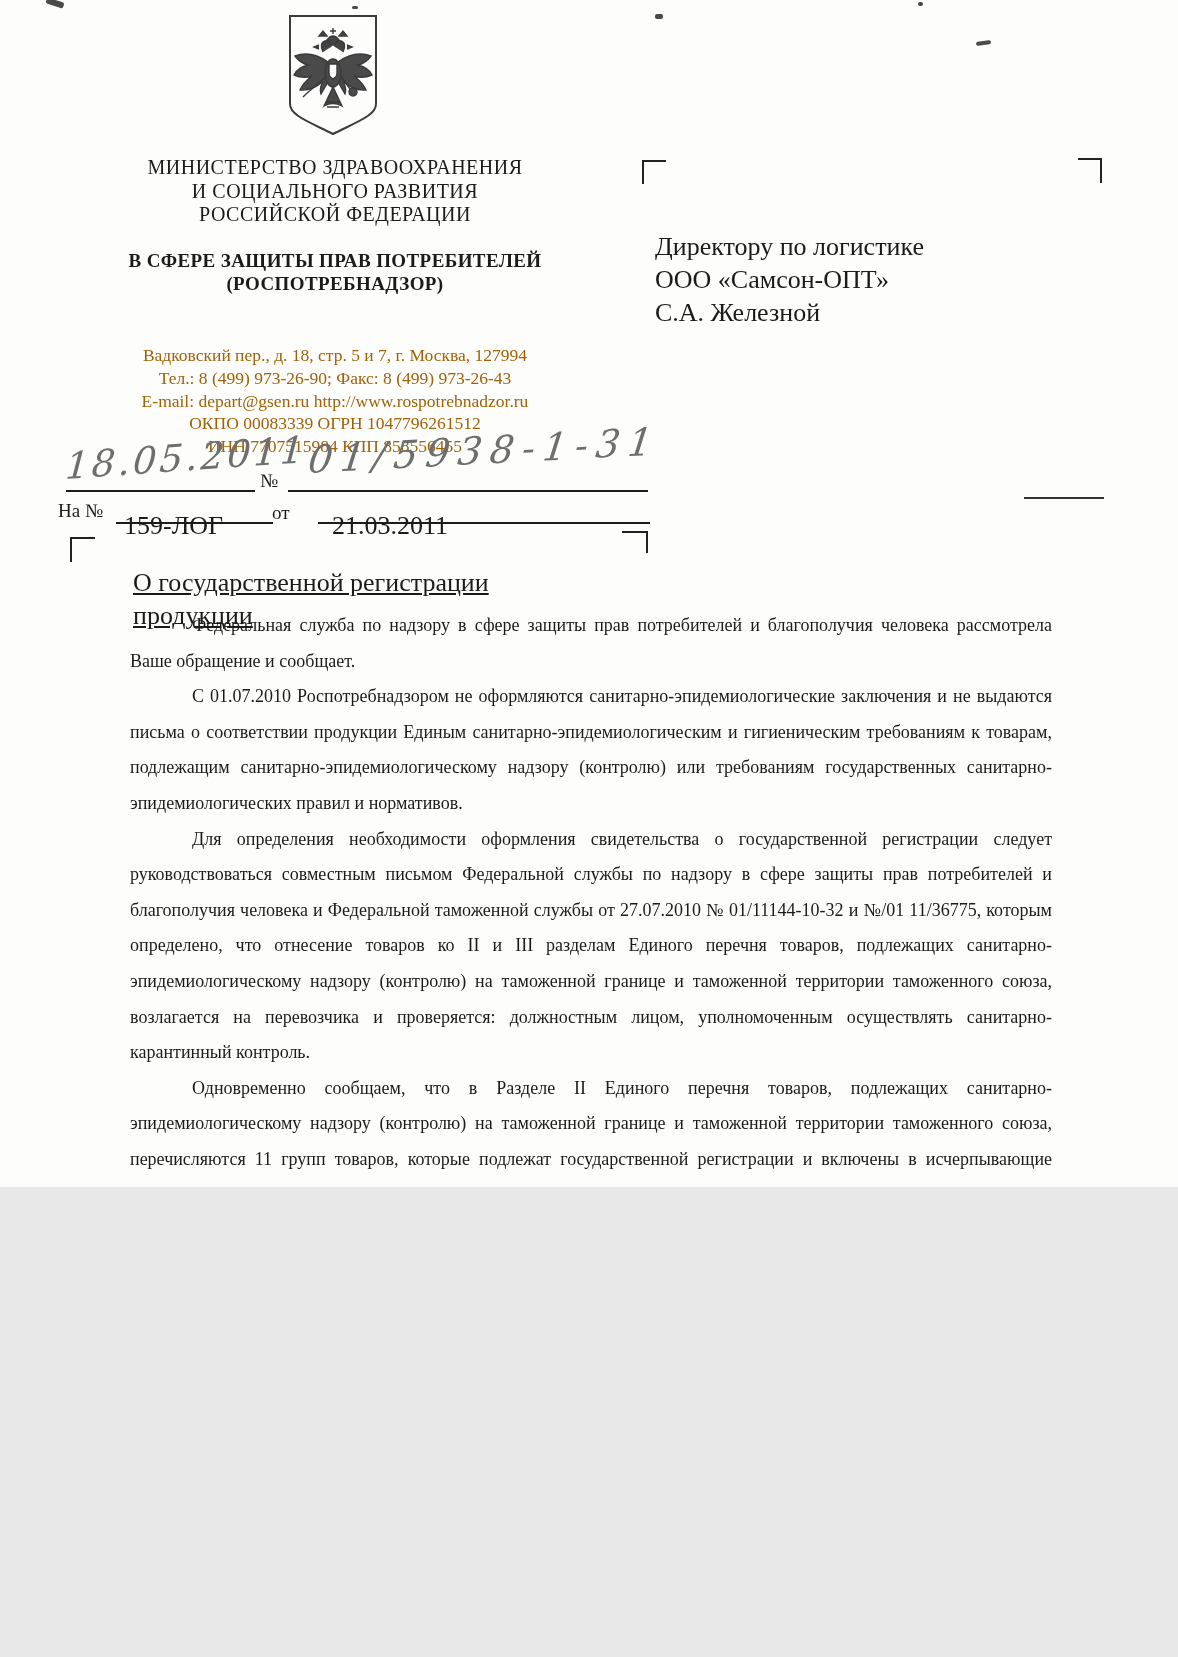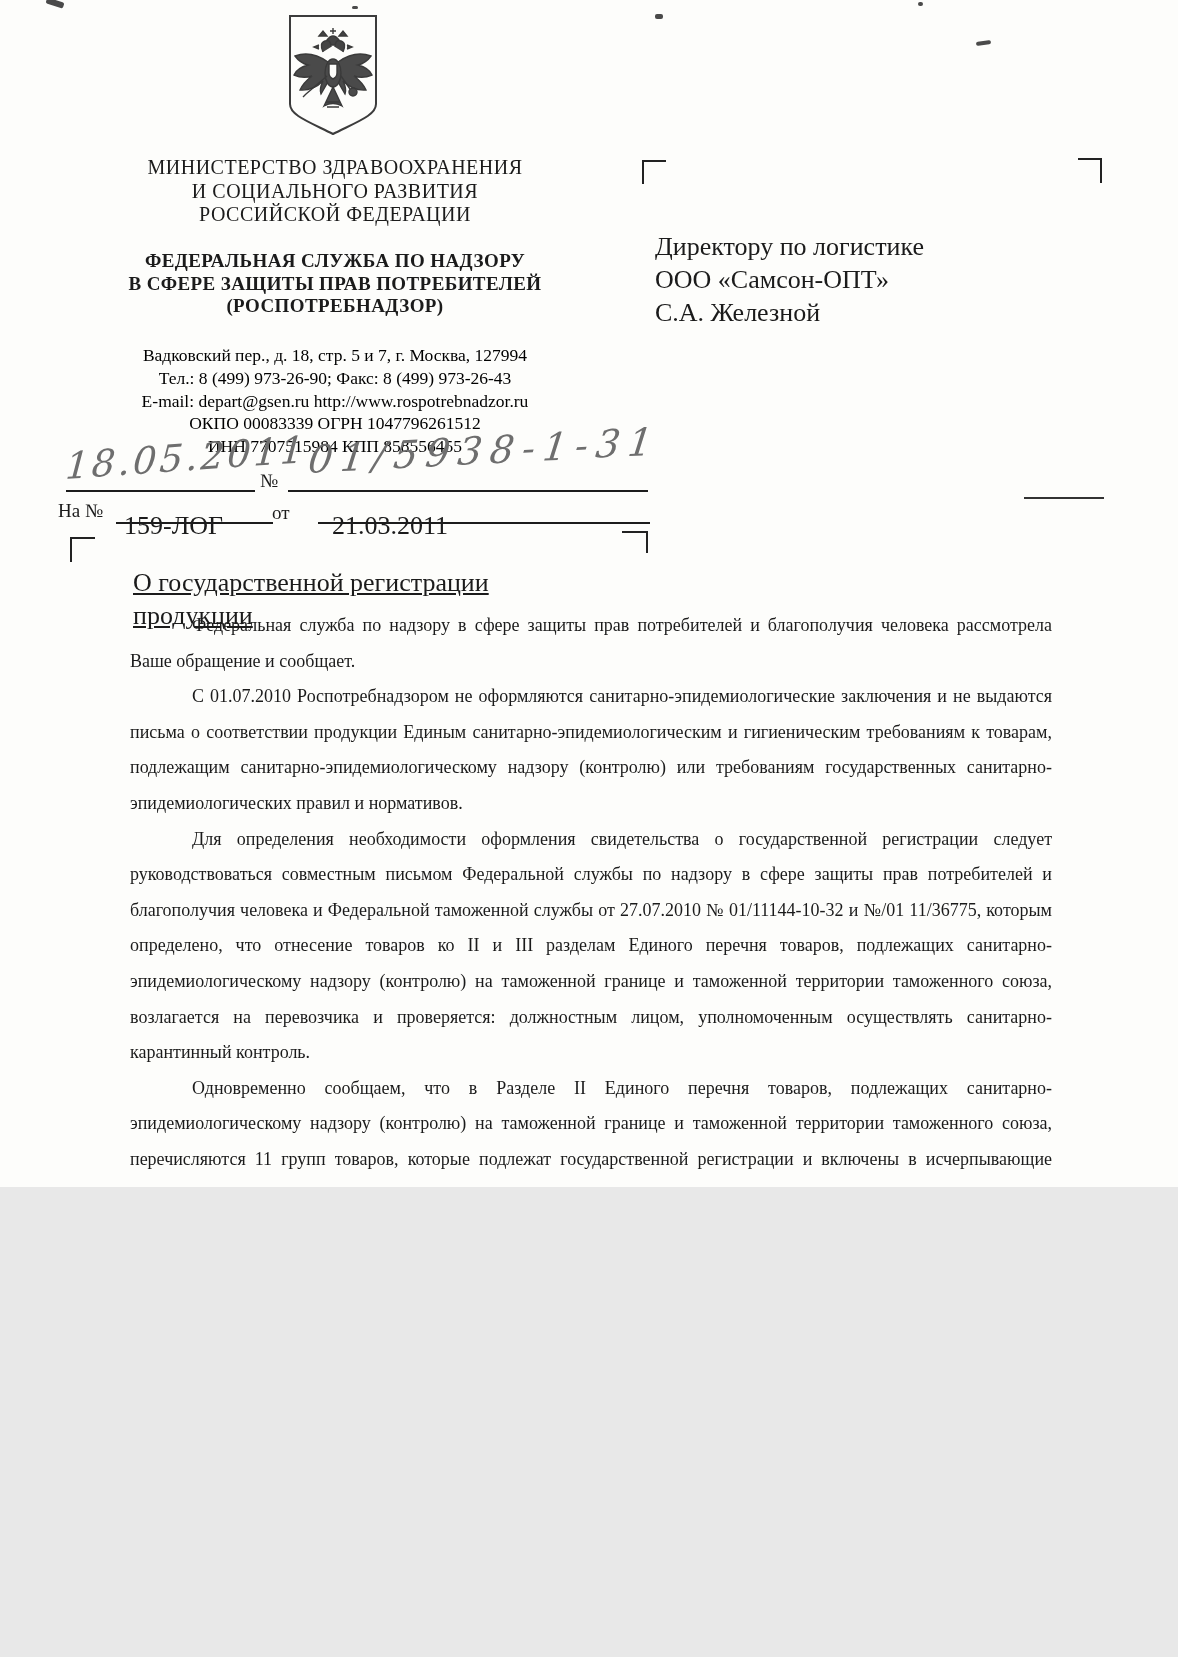--- a/index.html
+++ b/index.html
@@ -10,21 +10,21 @@
     background:#fdfdfb;
     overflow:hidden;
     font-family:"Liberation Serif","DejaVu Serif",serif;
     color:#1b1b1b;
   }
   .abs{position:absolute;}
   
   .lh-block{left:70px;width:530px;text-align:center;}
   .ministry{top:156px;font-size:20px;line-height:23.5px;letter-spacing:.5px;}
   .agency{top:250px;font-size:19px;line-height:22.5px;font-weight:bold;letter-spacing:.4px;}
-  .contact{top:344px;font-size:17.5px;line-height:22.8px;color:#000000;}
+  .contact{top:344px;font-size:17.5px;line-height:22.8px;color:#a16207;}
   
   .hand{
     font-family:"DejaVu Serif",serif;
     font-style:italic;
     color:#6e6e6e;
     white-space:nowrap;
     transform-origin:left bottom;
   }
   .hand-date{left:64px;top:445px;font-size:37px;letter-spacing:3px;transform:rotate(-4deg) skewX(-8deg);}
   .hand-num{left:306px;top:438px;font-size:38px;letter-spacing:8px;transform:rotate(-3deg) skewX(-10deg);}
@@ -88,21 +88,20 @@
     </g>
   </svg>
 
   <div class="abs lh-block ministry">
     <div>МИНИСТЕРСТВО ЗДРАВООХРАНЕНИЯ</div>
     <div>И СОЦИАЛЬНОГО РАЗВИТИЯ</div>
     <div>РОССИЙСКОЙ ФЕДЕРАЦИИ</div>
   </div>
 
   <div class="abs lh-block agency">
-    <div>ФЕДЕРАЛЬНАЯ СЛУЖБА ПО НАДЗОРУ</div>
     <div>В СФЕРЕ ЗАЩИТЫ ПРАВ ПОТРЕБИТЕЛЕЙ</div>
     <div>(РОСПОТРЕБНАДЗОР)</div>
   </div>
 
   <div class="abs lh-block contact">
     <div>Вадковский пер., д. 18, стр. 5 и 7,  г. Москва, 127994</div>
     <div>Тел.: 8 (499) 973-26-90; Факс: 8 (499) 973-26-43</div>
     <div>E-mail: depart@gsen.ru  http://www.rospotrebnadzor.ru</div>
     <div>ОКПО 00083339  ОГРН 1047796261512</div>
     <div>ИНН 7707515984  КПП 858556455</div>

